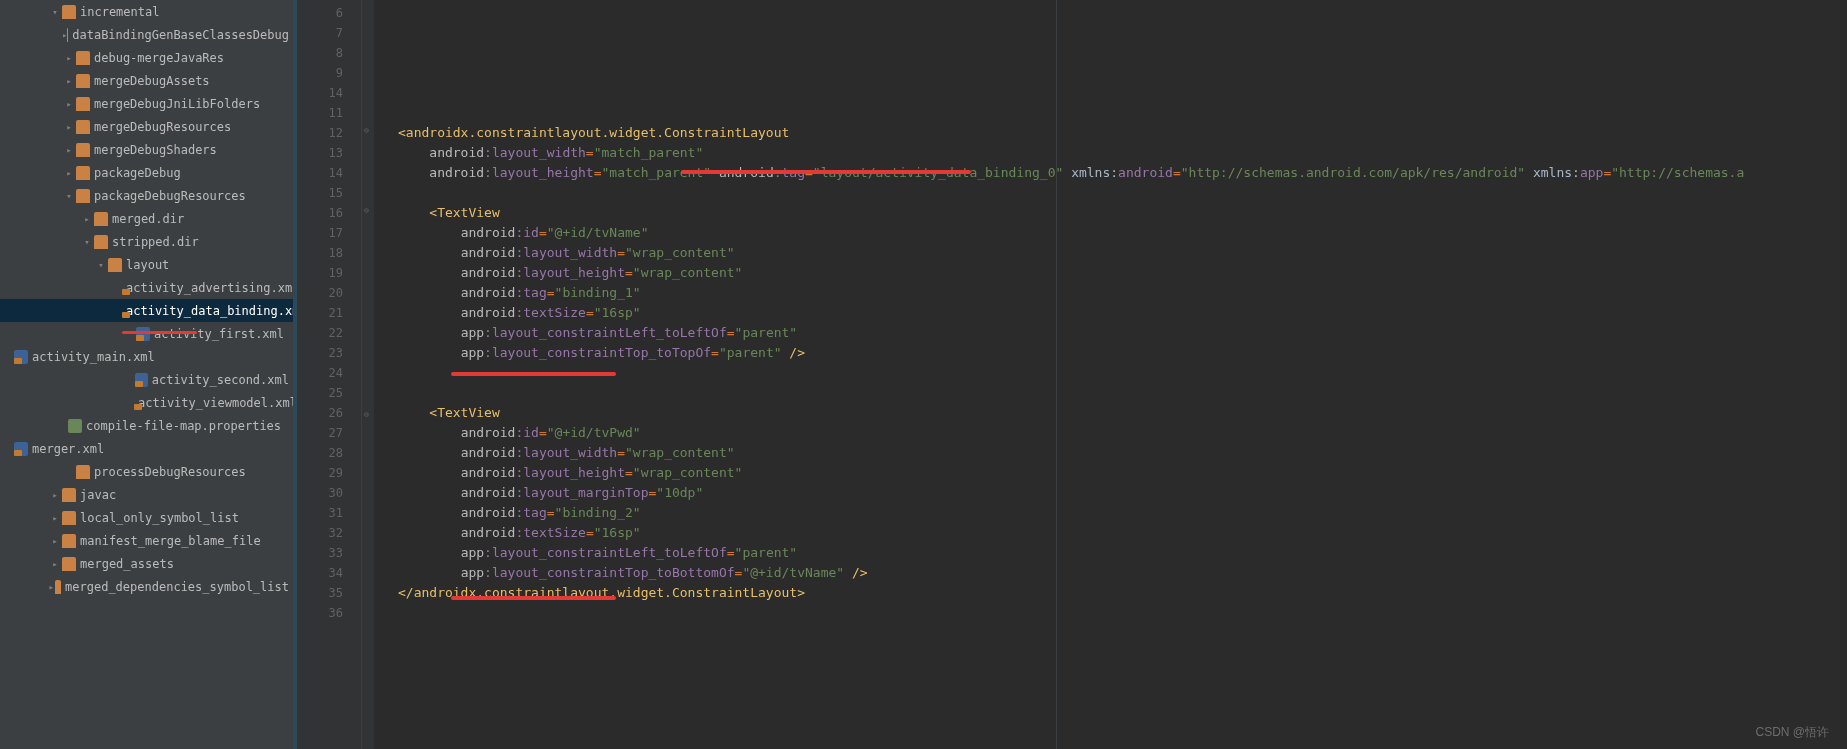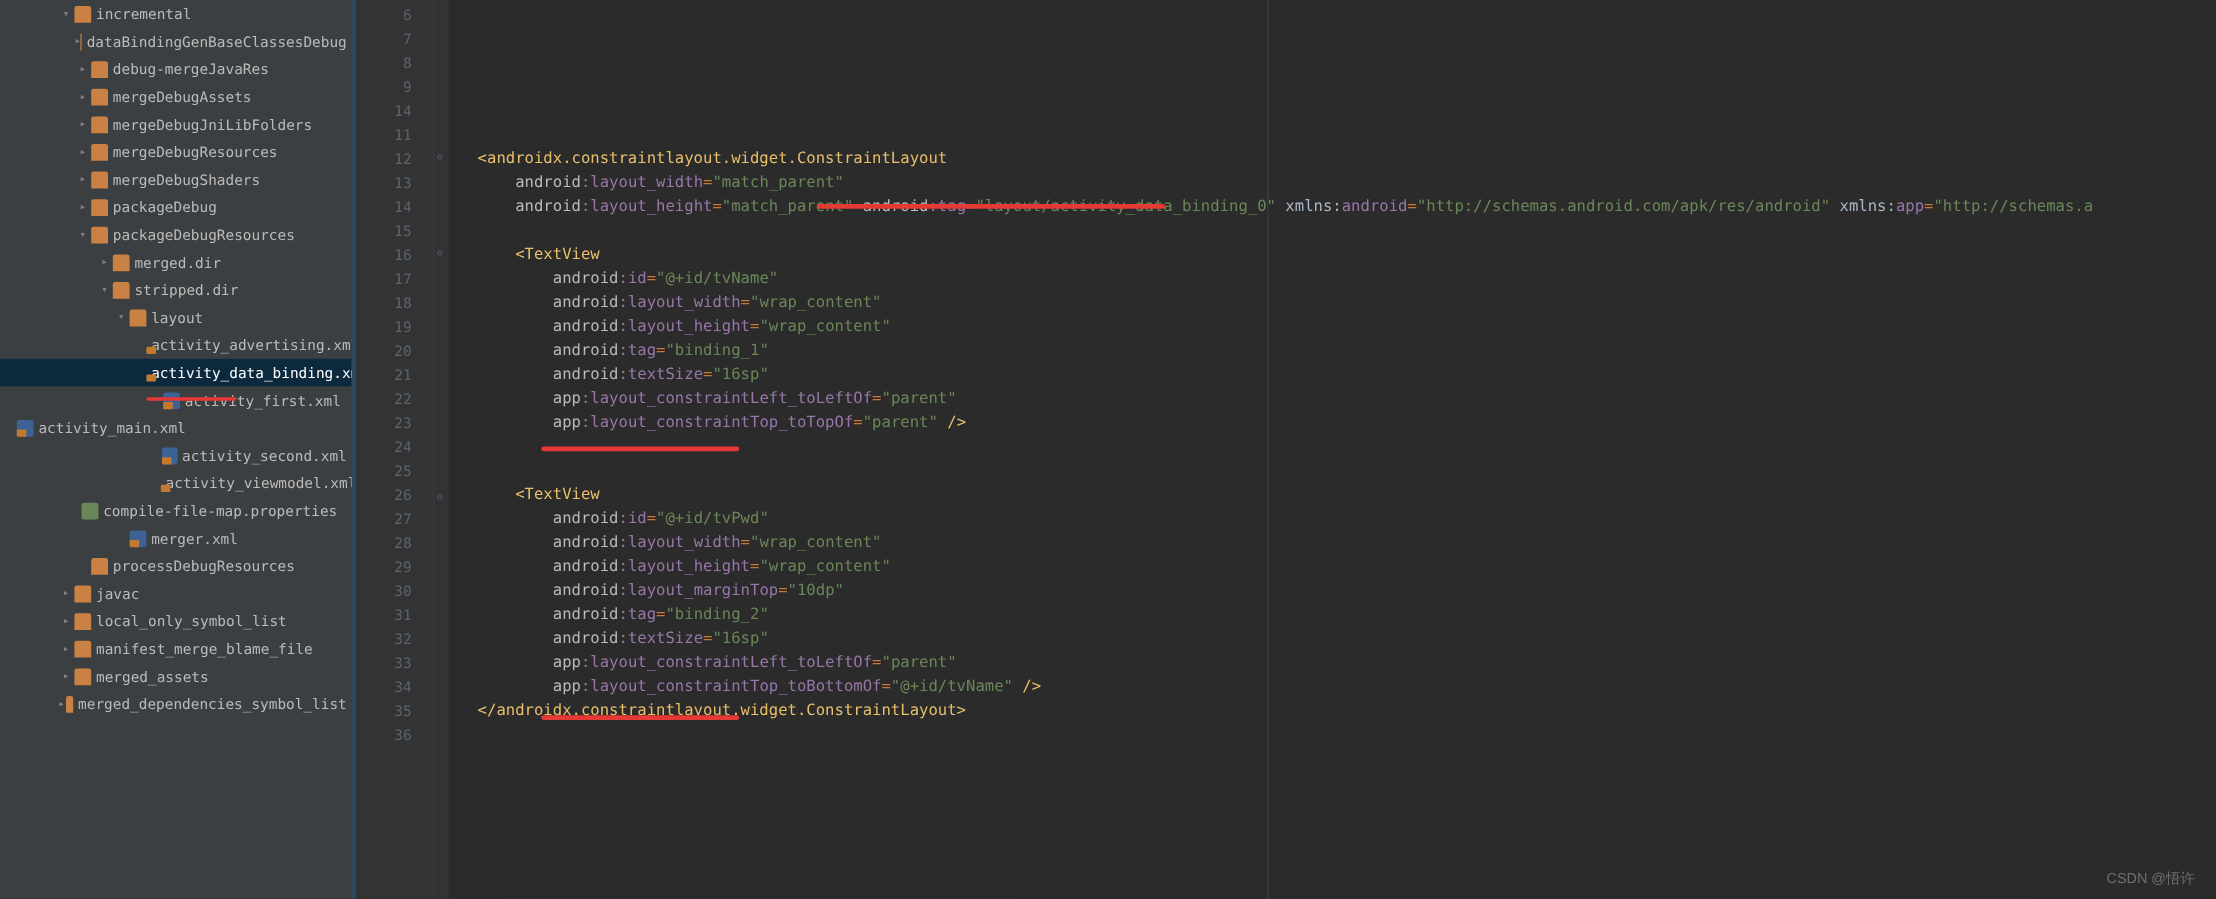--- a/index.html
+++ b/index.html
@@ -238,21 +238,21 @@
     <div class="tree-item" style="padding-left: 106px; margin-left: 28px;">
       <span class="chevron"></span>
       <span class="file-icon"></span>
       <span class="tree-label">activity_viewmodel.xml</span>
     </div>
     <div class="tree-item" style="padding-left: 54px;">
       <span class="chevron"></span>
       <span class="file-icon prop"></span>
       <span class="tree-label">compile-file-map.properties</span>
     </div>
-    <div class="tree-item" style="padding-left: 94px;">
+    <div class="tree-item" style="">
       <span class="chevron"></span>
       <span class="file-icon"></span>
       <span class="tree-label">merger.xml</span>
     </div>
     <div class="tree-item" style="padding-left: 62px;">
       <span class="chevron"></span>
       <span class="folder-icon"></span>
       <span class="tree-label">processDebugResources</span>
     </div>
     <div class="tree-item" style="padding-left: 48px;">

